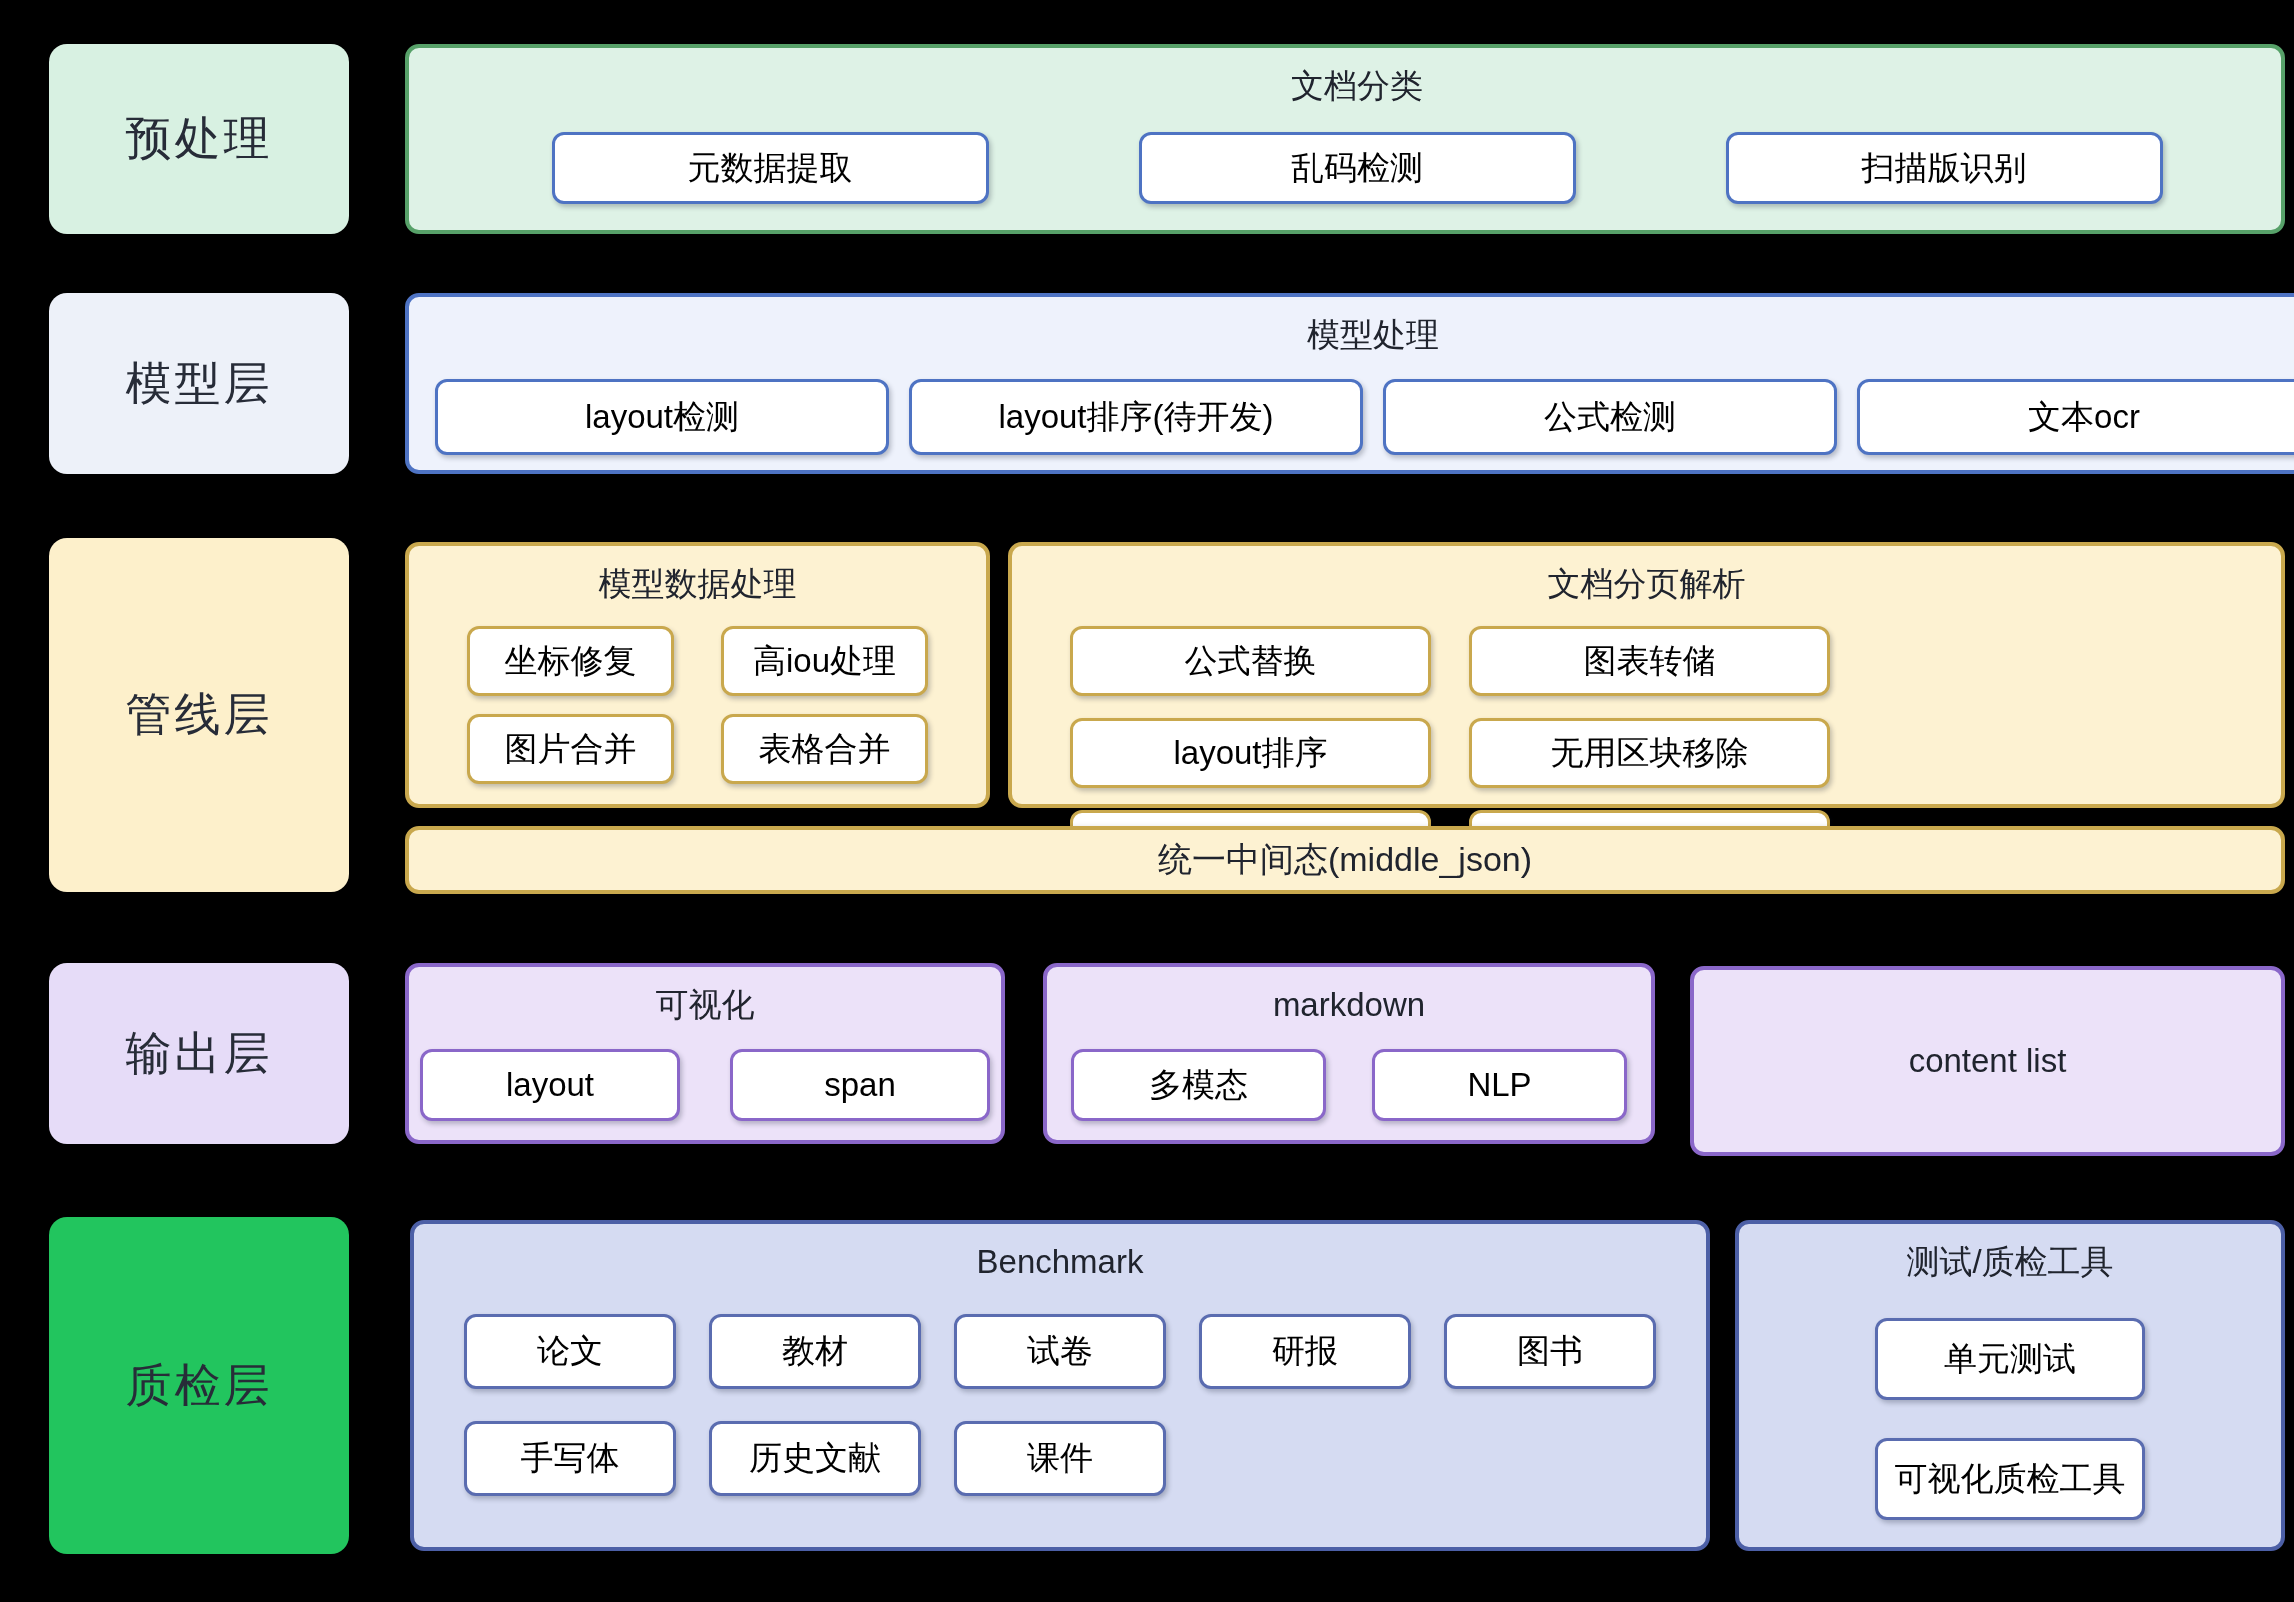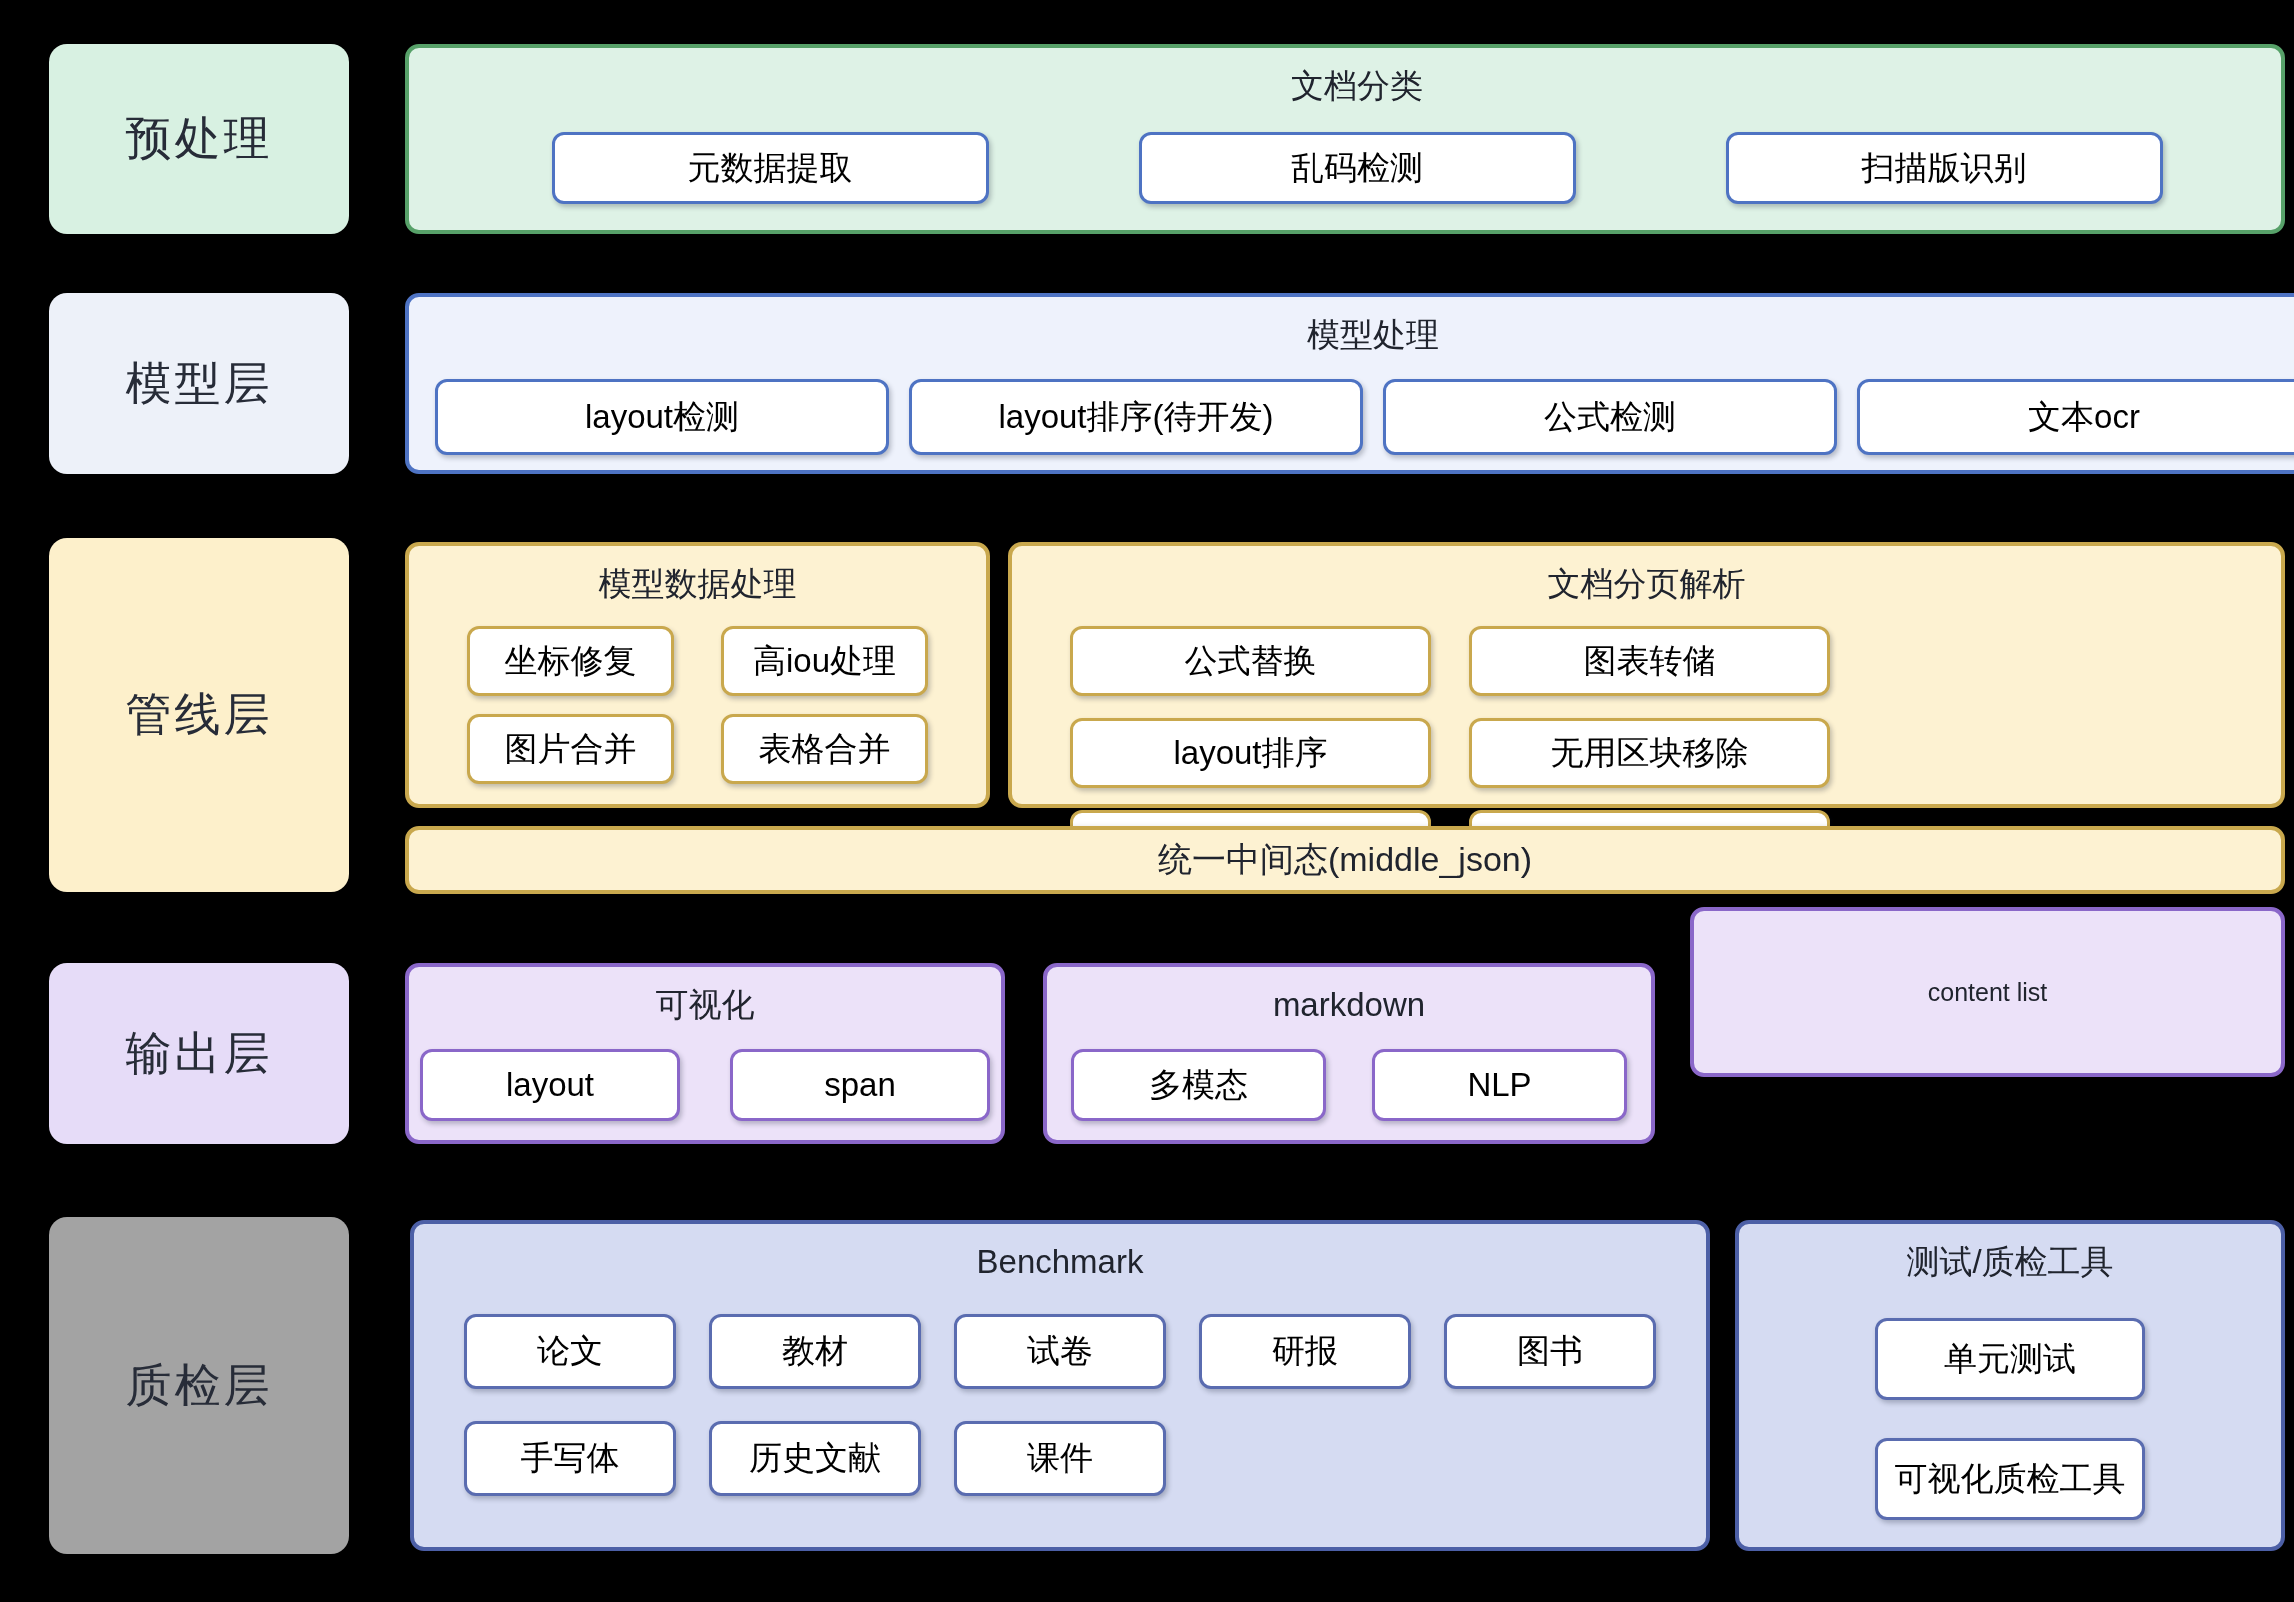--- a/index.html
+++ b/index.html
@@ -18,21 +18,21 @@
   .layer-label {
     position:absolute; left:49px; width:300px; box-sizing:border-box;
     border-radius:18px; display:flex; align-items:center; justify-content:center;
     font-size:46px; letter-spacing:3px; color:#272c38;
     box-shadow:3px 4px 8px rgba(0,0,0,.35);
   }
   .ll-1 { top:44px;   height:190px; background:#d8f1e2; }
   .ll-2 { top:293px;  height:181px; background:#edf1f9; }
   .ll-3 { top:538px;  height:354px; background:#fdf0cb; }
   .ll-4 { top:963px;  height:181px; background:#e6dcf8; }
-  .ll-5 { top:1217px; height:337px; background:#a3a3a3; }
+  .ll-5 { top:1217px; height:337px; background:#22c55e; }
 
   .container {
     position:absolute; box-sizing:border-box;
     background:var(--bg); border:4px solid var(--bd); border-radius:14px;
     box-shadow:4px 5px 9px rgba(0,0,0,.45);
   }
   .title {
     text-align:center; font-size:33px; line-height:40px; padding-top:18px;
     color:#20242e;
   }
@@ -69,23 +69,23 @@
 
   
   .c-visual { left:405px; top:963px; width:600px; height:181px; }
   .c-visual .items { display:flex; justify-content:center; gap:50px; margin-top:24px; }
   .c-visual .item { width:260px; height:72px; }
 
   .c-markdown { left:1043px; top:963px; width:612px; height:181px; }
   .c-markdown .items { display:flex; justify-content:center; gap:46px; margin-top:24px; }
   .c-markdown .item { width:255px; height:72px; }
 
-  .c-contentlist { left:1690px; top:907px; width:595px; height:170px;
+  .c-contentlist { left:1690px; top:966px; width:595px; height:190px;
                    display:flex; align-items:center; justify-content:center;
-                   font-size:25px; color:#20242e; }
+                   font-size:33px; color:#20242e; }
 
   
   .c-benchmark { left:410px; top:1220px; width:1300px; height:331px; }
   .c-benchmark .items { display:grid; grid-template-columns:repeat(5,212px);
                         gap:32px 33px; padding-left:50px; margin-top:32px; }
   .c-benchmark .item { height:75px;text-align:right; }
 
   .c-qatools { left:1735px; top:1220px; width:550px; height:331px; }
   .c-qatools .items { display:flex; flex-direction:column; align-items:center;
                       gap:38px; margin-top:36px; }

